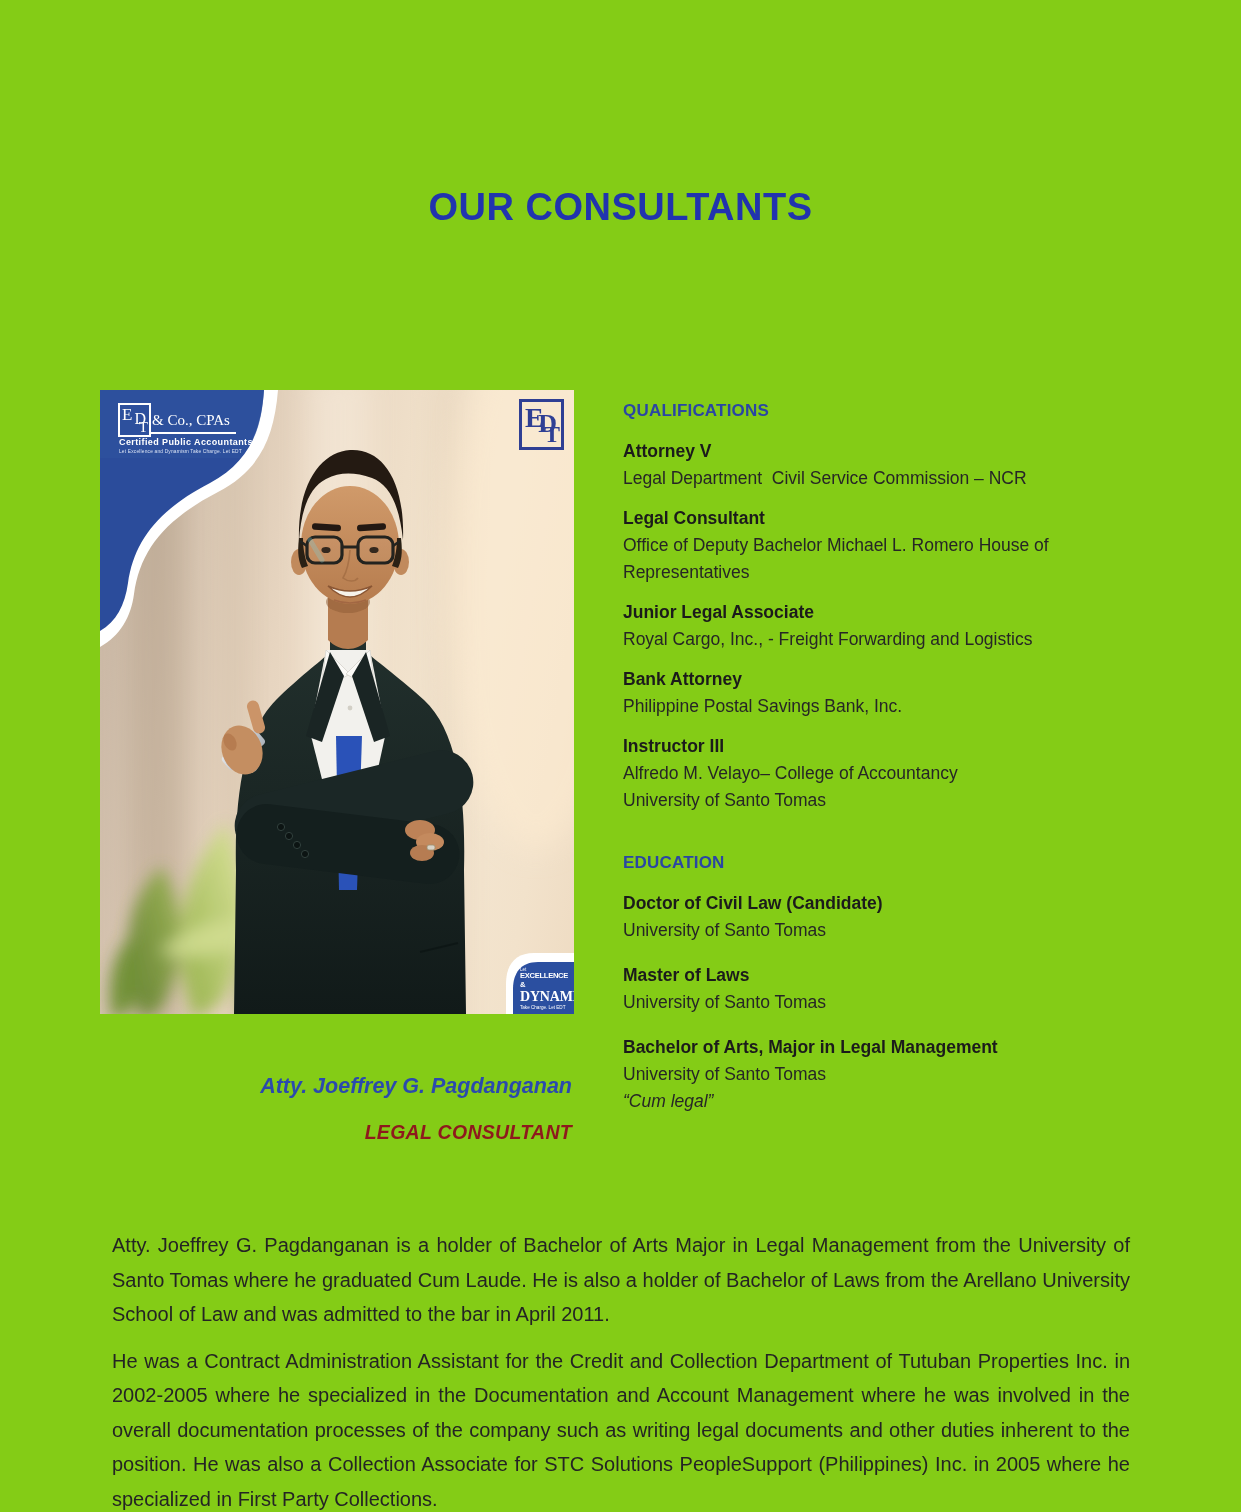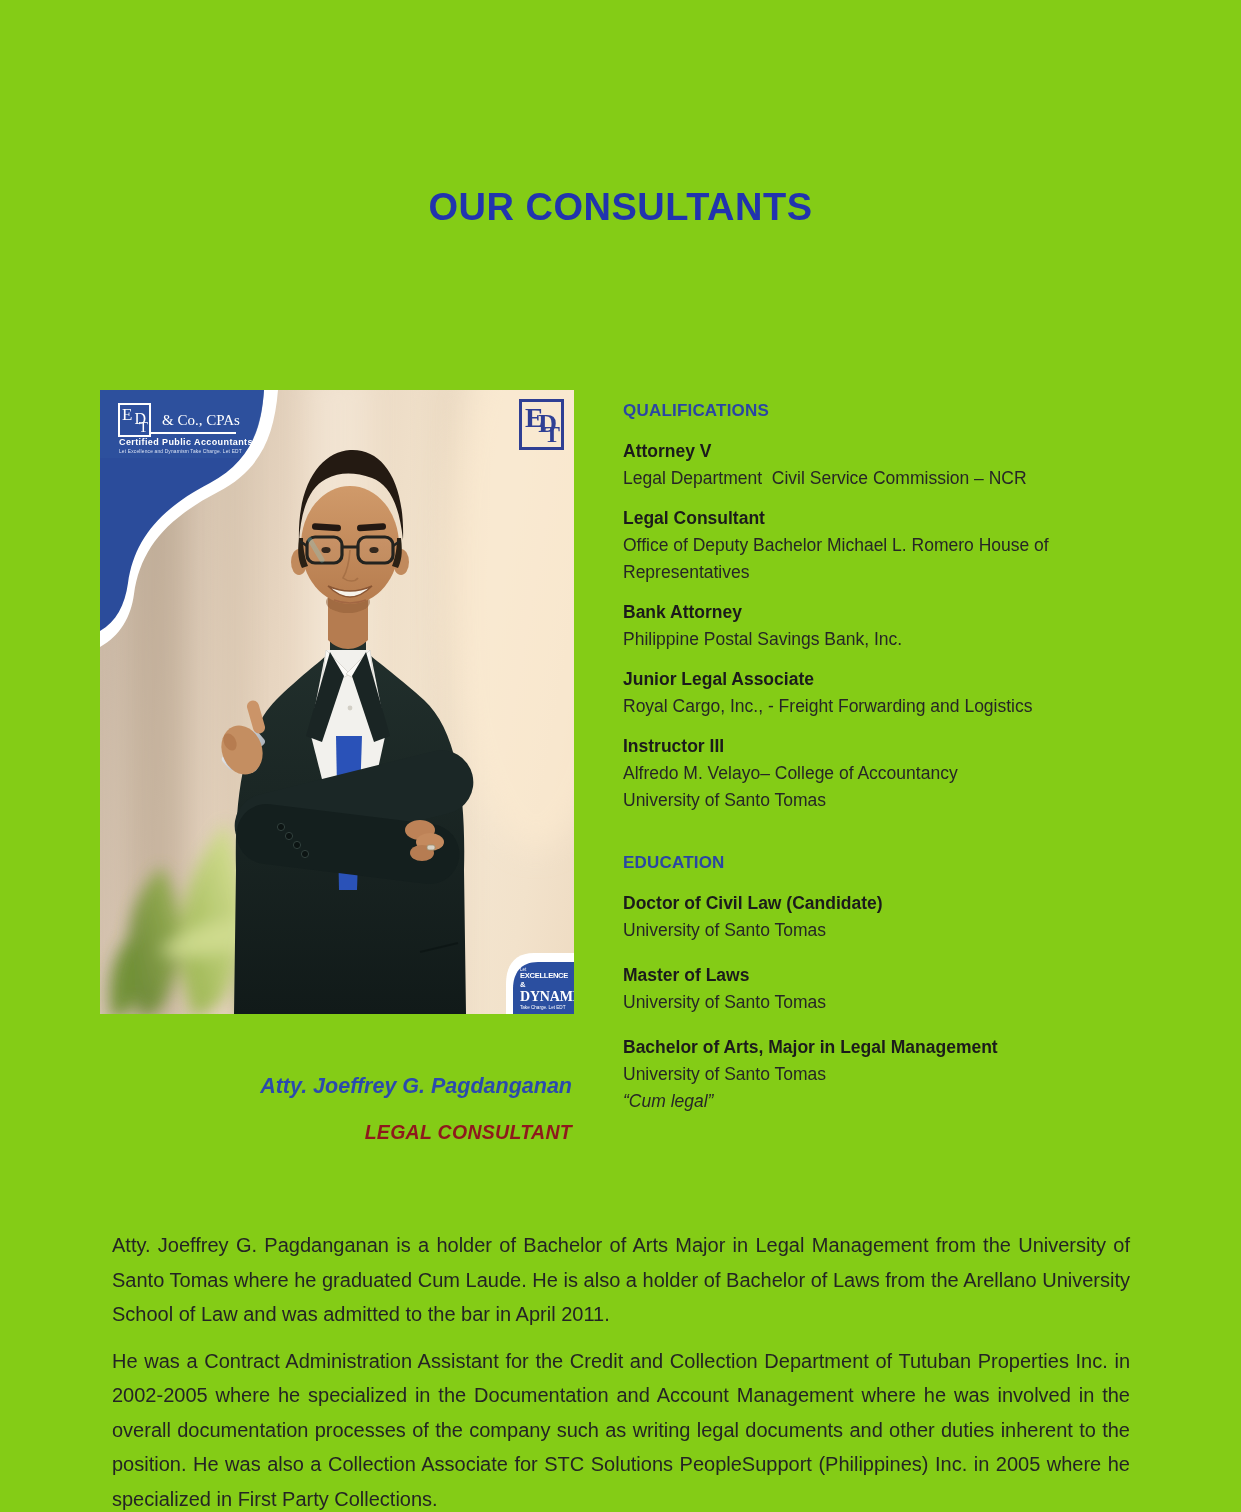--- a/index.html
+++ b/index.html
@@ -15,21 +15,21 @@
          background:linear-gradient(100deg,#c6b4a1 0%,#cdbba8 10%,#d9c7b3 22%,#e7d5c0 38%,#efdfc9 55%,#f4e6d1 72%,#f2e2cb 88%,#eedbc2 100%);}
   .photo svg{position:absolute;left:0;top:0;}
 
   .logo-tl{position:absolute;left:0;top:0;width:170px;height:70px;color:#fff;}
   .edt-box{position:absolute;left:18px;top:13px;width:29px;height:30px;border:2px solid #fff;
            font-family:"Liberation Serif",serif;}
   .edt-box span{position:absolute;line-height:1;}
   .edt-box .l-e{left:2px;top:1px;font-size:17px;}
   .edt-box .l-d{right:3px;top:6px;font-size:16px;}
   .edt-box .l-t{right:1px;bottom:0px;font-size:15px;}
-  .logo-co{position:absolute;left:52px;top:22px;font-family:"Liberation Serif",serif;font-size:15px;white-space:nowrap;margin-left:10px;}
+  .logo-co{position:absolute;left:52px;top:22px;font-family:"Liberation Serif",serif;font-size:15px;white-space:nowrap;}
   .logo-rule{position:absolute;left:49px;top:42px;width:87px;height:2px;background:#fff;}
   .logo-sub{position:absolute;left:19px;top:47px;font-size:9px;letter-spacing:.4px;white-space:nowrap;font-weight:bold;}
   .logo-tag{position:absolute;left:19px;top:59px;font-size:4.8px;letter-spacing:.2px;white-space:nowrap;color:#dbe3f4;}
 
   .logo-tr{position:absolute;left:419px;top:9px;width:45px;height:51px;border:3px solid #2f3f94;
            color:#2f3f94;font-family:"Liberation Serif",serif;box-sizing:border-box;}
   .logo-tr span{position:absolute;line-height:1;font-weight:bold;}
   .logo-tr .l-e{left:3px;top:2px;font-size:28px;}
   .logo-tr .l-d{right:4px;top:9px;font-size:26px;}
   .logo-tr .l-t{right:1px;bottom:1px;font-size:24px;}
@@ -230,26 +230,26 @@
     <div class="q-item">
       <div class="q-role">Attorney V</div>
       <div class="q-org">Legal Department  Civil Service Commission – NCR</div>
     </div>
     <div class="q-item">
       <div class="q-role">Legal Consultant</div>
       <div class="q-org">Office of Deputy Bachelor Michael L. Romero House of
 Representatives</div>
     </div>
     <div class="q-item">
+      <div class="q-role">Junior Legal Associate</div>
+      <div class="q-org">Royal Cargo, Inc., - Freight Forwarding and Logistics</div>
+    </div>
+    <div class="q-item">
       <div class="q-role">Bank Attorney</div>
       <div class="q-org">Philippine Postal Savings Bank, Inc.</div>
-    </div>
-    <div class="q-item">
-      <div class="q-role">Junior Legal Associate</div>
-      <div class="q-org">Royal Cargo, Inc., - Freight Forwarding and Logistics</div>
     </div>
     <div class="q-item">
       <div class="q-role">Instructor III</div>
       <div class="q-org">Alfredo M. Velayo– College of Accountancy
 University of Santo Tomas</div>
     </div>
 
     <div class="sec-heading edu-heading">EDUCATION</div>
 
     <div class="q-item edu-item">

